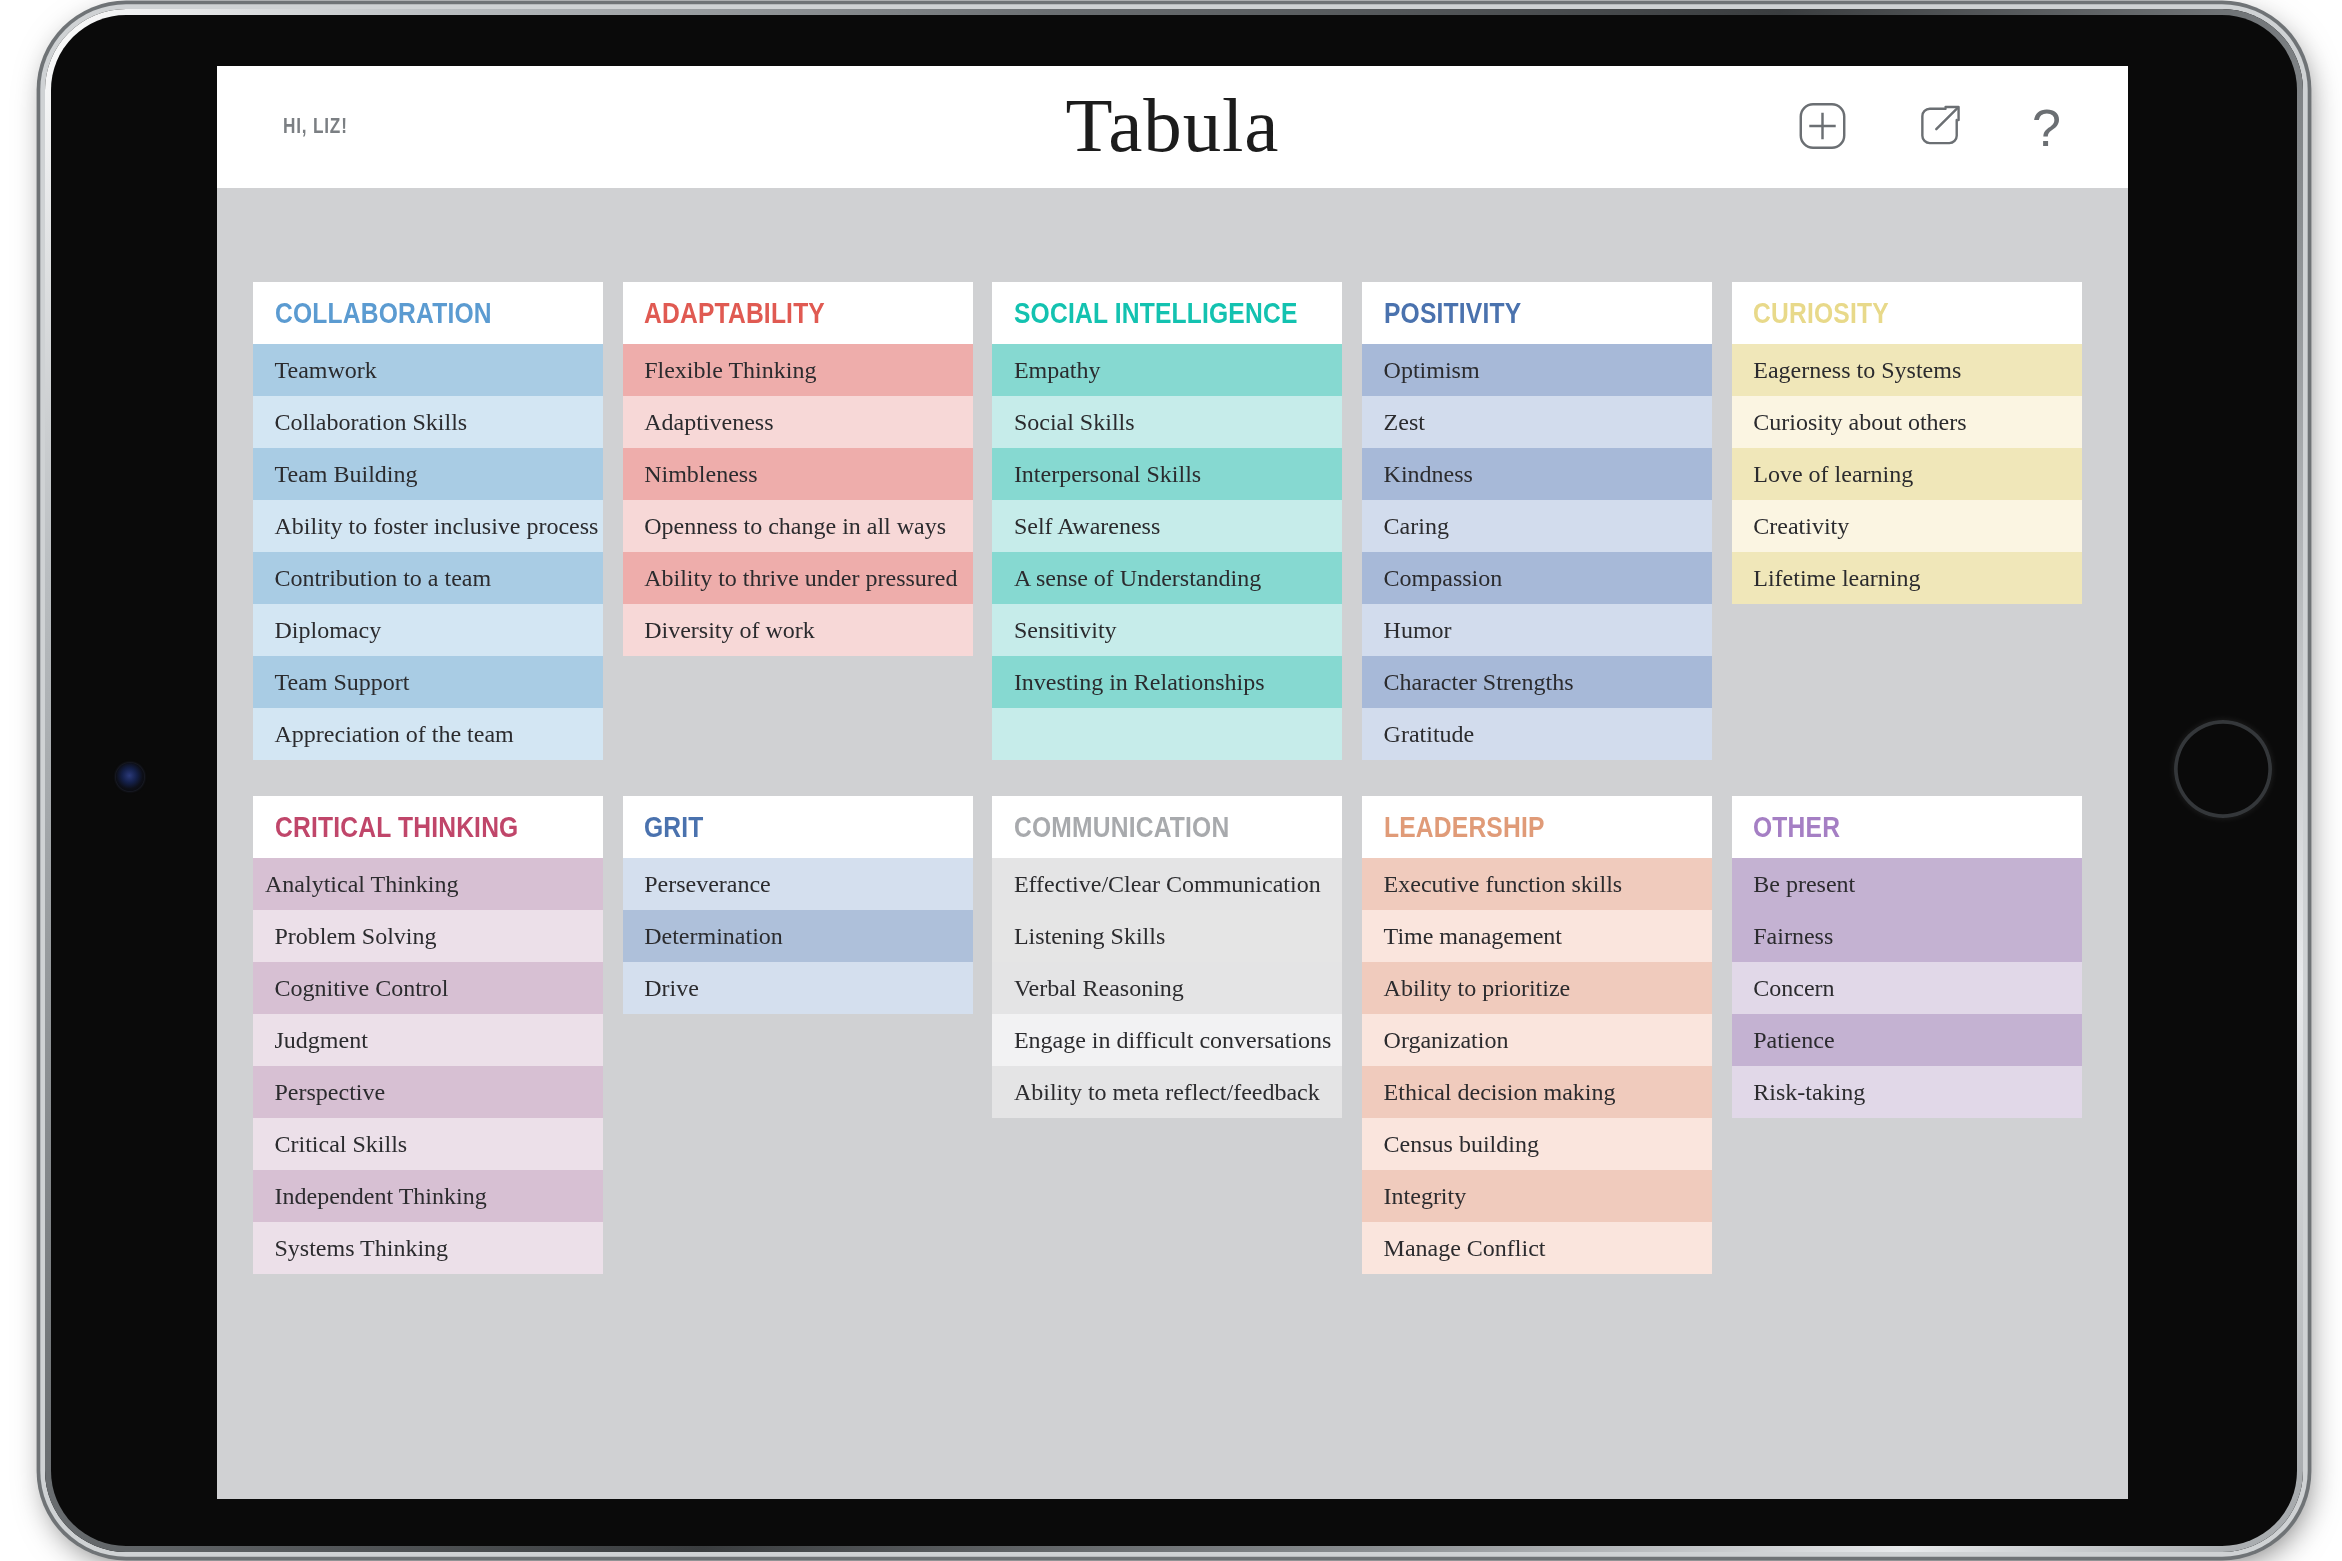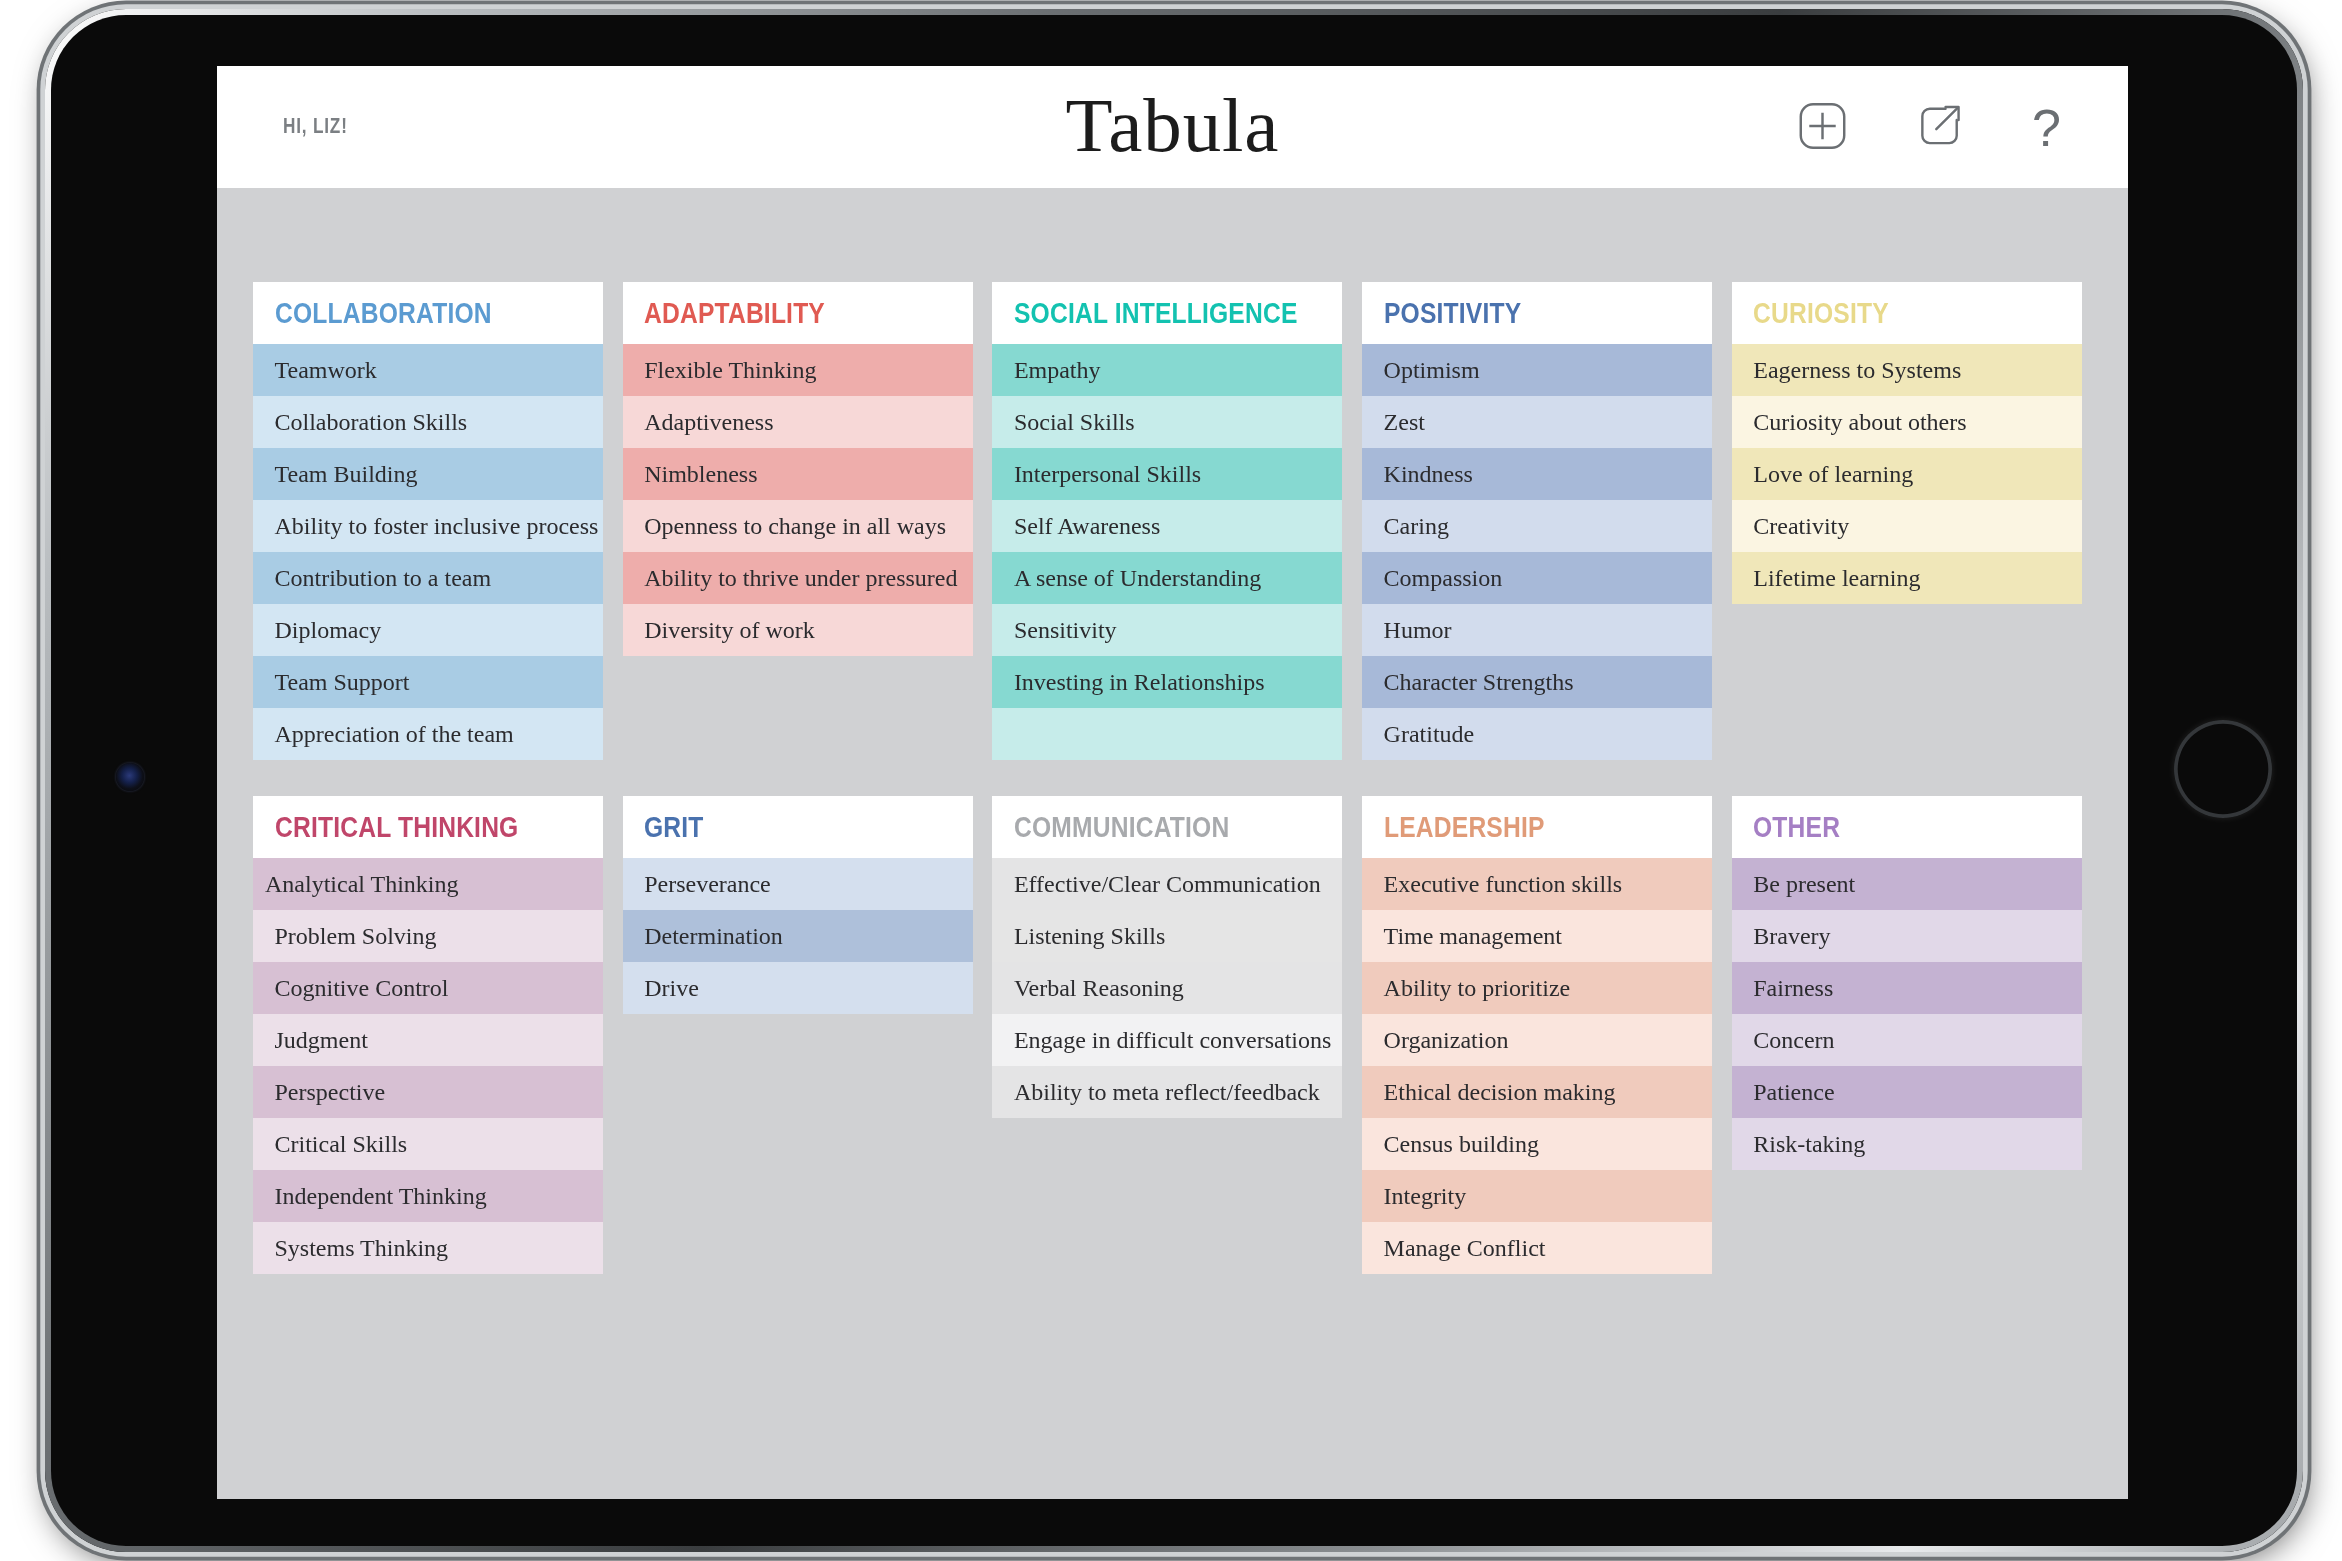--- a/index.html
+++ b/index.html
@@ -335,21 +335,20 @@
             <div class="card-row" style="background: rgb(240, 203, 189);">Integrity</div>
             <div class="card-row" style="background: rgb(250, 229, 221);">Manage Conflict</div>
           </div>
         </div>
         <div class="card">
           <div class="card-header">
             <div class="card-title" style="color: rgb(165, 127, 196);">OTHER</div>
           </div>
           <div class="card-rows">
             <div class="card-row" style="background: rgb(196, 178, 210);">Be present</div>
-            <div class="card-row" style="background: rgb(225, 216, 232);">Bravery</div>
             <div class="card-row" style="background: rgb(196, 178, 210);">Fairness</div>
             <div class="card-row" style="background: rgb(225, 216, 232);">Concern</div>
             <div class="card-row" style="background: rgb(196, 178, 210);">Patience</div>
             <div class="card-row" style="background: rgb(225, 216, 232);">Risk-taking</div>
           </div>
         </div>
       </div>
     </div>
 
 </div>

